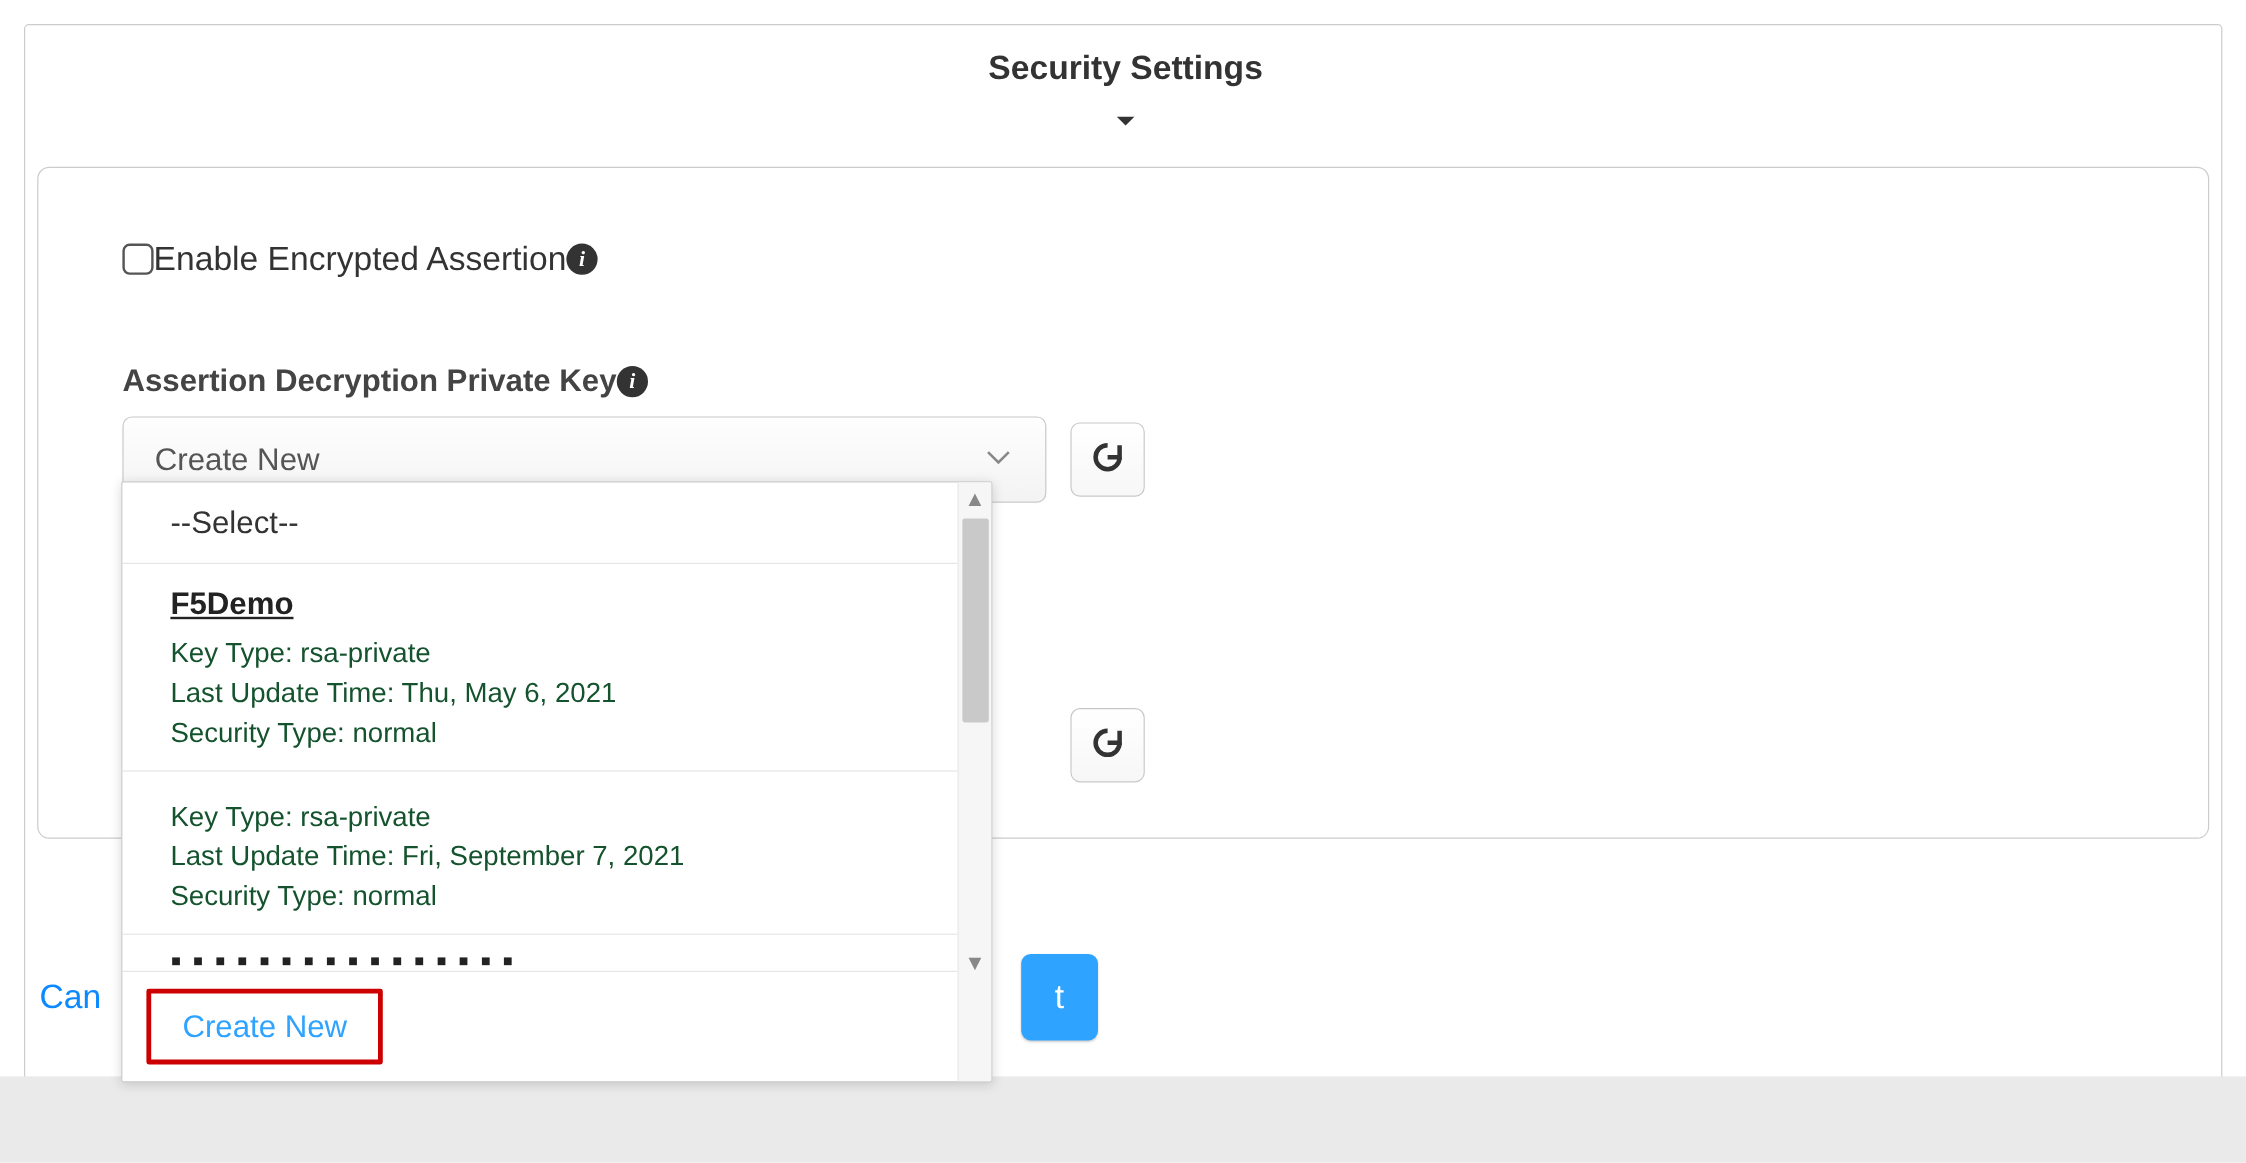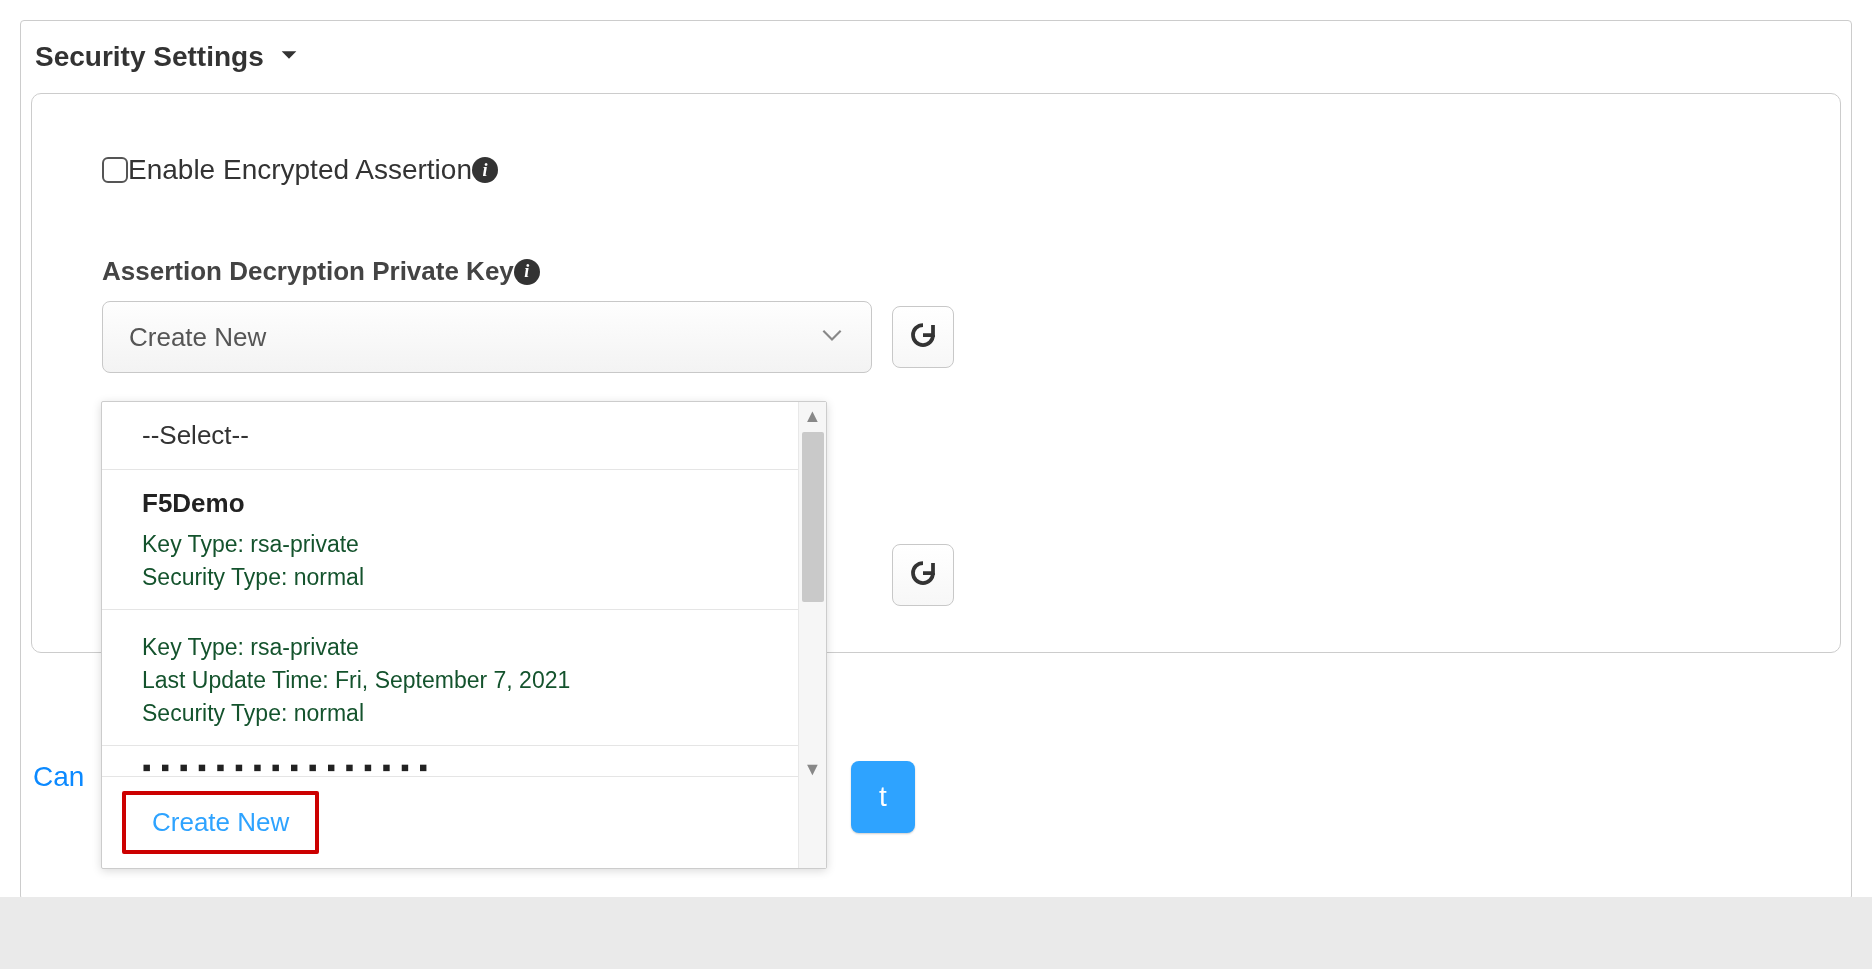--- a/index.html
+++ b/index.html
@@ -13,20 +13,21 @@
     height: 880px;
     padding: 20px 10px 20px 10px;
     position: relative;
     background: #fff;
   }
 
   .section-title-row {
     display: flex; align-items: center; gap: 14px;
     font-size: 28px; font-weight: bold; color: #333;
     margin-left: 4px;
+    flex-direction: column;
   }
 
   .caret-down-icon {
     display: inline-block;
   }
   .caret-down-icon svg { width: 22px; height: 22px; }
 
   .panel {
     border: 1px solid #ccc;
     border-radius: 10px;
@@ -82,21 +83,21 @@
     position: absolute;
     left: 860px;
     top: 450px;
   }
 
   .footer-bar {
     position: absolute;
     left: 0; right: 0;
     top: 740px;
     height: 140px;
-    display: flex; 
+    display: flex; align-items: center;
   }
   .cancel-link { color: #0b89ff; font-size: 28px; margin-left: 12px; }
   .next-btn {
     position: absolute;
     left: 830px;
     background: #2ea3ff;
     color: #fff; font-size: 28px;
     border-radius: 8px;
     padding: 20px 28px;
     box-shadow: 0 1px 2px rgba(0,0,0,0.2);
@@ -139,21 +140,21 @@
 
   .dd-select-placeholder {
     padding: 18px 40px 18px 40px;
     font-size: 26px; color: #333;
     border-bottom: 1px solid #e5e5e5;
   }
   .dd-item {
     padding: 18px 40px 18px 40px;
     border-bottom: 1px solid #e5e5e5;
   }
-  .dd-item .name { font-size: 26px; font-weight: bold; color: #222; margin-bottom: 12px; display: block; }
+  .dd-item .name { font-size: 26px; font-weight: bold; color: #222; margin-bottom: 12px; display: block; text-decoration: underline; }
   .dd-item .meta { font-size: 23px; color: #14532d; display: block; margin-top: 6px; }
   .dd-item.partial { height: 30px; overflow: hidden; padding-top: 6px; padding-bottom: 0; border-bottom: none; }
   .dd-item.partial .name { font-size: 26px; letter-spacing: 1px; color: #222; font-weight: bold; white-space: nowrap; overflow: hidden; }
 
   .dd-footer {
     border-top: 1px solid #e5e5e5;
     padding: 14px 20px 14px 20px;
   }
   .create-new-btn {
     border: 4px solid #cc0000;
@@ -226,20 +227,21 @@
     <span class="next-btn">t</span>
   </div>
 
   <div class="dropdown">
     <div class="dropdown-list">
       <div class="dd-select-placeholder">--Select--</div>
 
       <div class="dd-item">
         <span class="name">F5Demo</span>
         <span class="meta"><span>Key Type:</span> <span>rsa-private</span></span>
+        <span class="meta"><span>Last Update Time:</span> <span>Thu, May 6, 2021</span></span>
         <span class="meta"><span>Security Type:</span> <span>normal</span></span>
       </div>
 
       <div class="dd-item">
         <span class="meta"><span>Key Type:</span> <span>rsa-private</span></span>
         <span class="meta"><span>Last Update Time:</span> <span>Fri, September 7, 2021</span></span>
         <span class="meta"><span>Security Type:</span> <span>normal</span></span>
       </div>
 
       <div class="dd-item partial">

